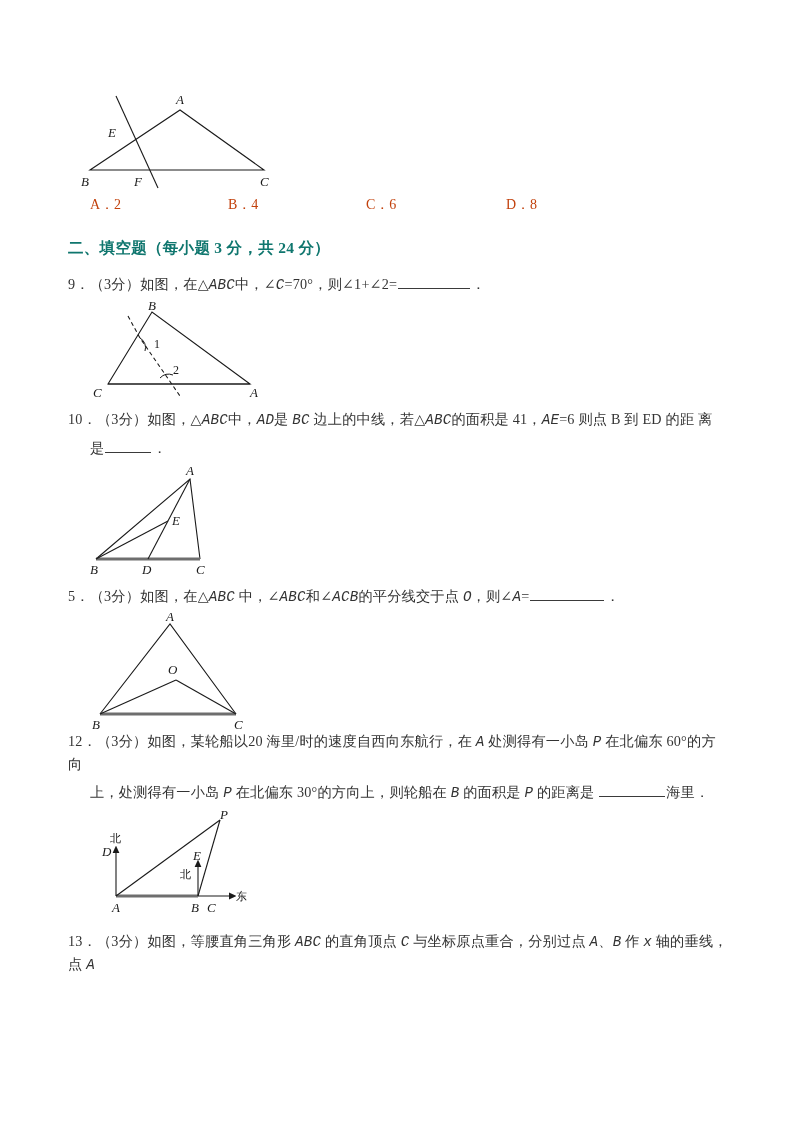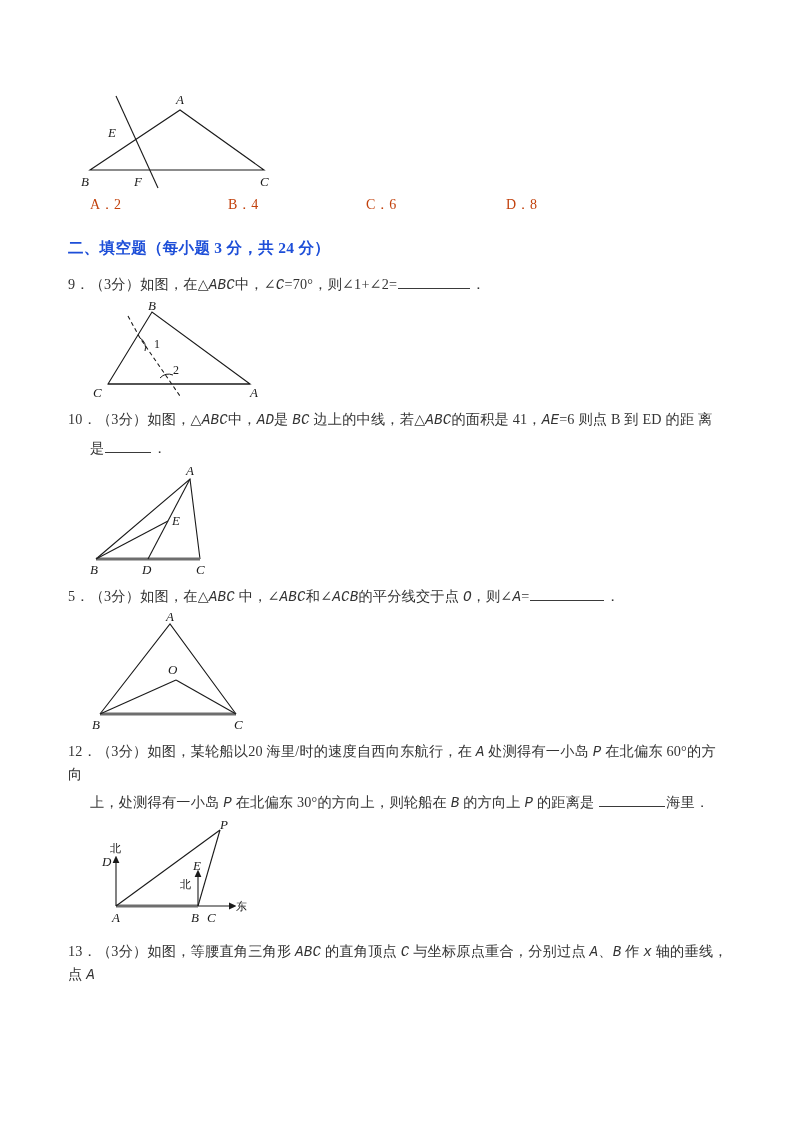--- a/index.html
+++ b/index.html
@@ -27,21 +27,21 @@
     top: 88px;
     width: 660px;
   }
 
   
   .section-head {
     font-weight: bold;
     font-size: 15.5px;
     letter-spacing: 0.3px;
     margin: 0 0 4px 0;
-    color: #1d4ed8;
+    color: #0f766e;
   }
   .q {
     font-size: 14.2px;
     line-height: 1.55;
     color: #333333;
     margin: 0;
     letter-spacing: 0.2px;
   }
   .q .ital {
     font-style: italic;
@@ -187,25 +187,25 @@
         <line class="stroke-thick" x1="16" y1="102" x2="152" y2="102"></line>
         <line class="stroke" x1="16" y1="102" x2="92" y2="68"></line>
         <line class="stroke" x1="152" y1="102" x2="92" y2="68"></line>
         <text class="lbl" x="82" y="9">A</text>
         <text class="lbl" x="8" y="117">B</text>
         <text class="lbl" x="150" y="117">C</text>
         <text class="lbl" x="84" y="62">O</text>
       </svg>
     </div>
 
-    <p class="q" style="margin-top:10px;">
+    <p class="q" style="margin-top:0;">
       <span>12．</span><span>（3分）</span><span>如图，某轮船以20 海里/时的速度自西向东航行，在 </span><span class="ital">A</span><span> 处测得有一小岛 </span><span class="ital">P</span><span> 在北偏东 60°的方向</span>
     </p>
     <p class="q" style="margin-top:6px;">
-      <span class="indent"></span><span>上，处测得有一小岛 </span><span class="ital">P</span><span> 在北偏东 30°的方向上，则轮船在 </span><span class="ital">B</span><span> 的方向上 </span><span class="ital">P</span><span> 的距离是</span>&nbsp;<span class="blank w6"></span><span>海里．</span>
+      <span class="indent"></span><span>上，处测得有一小岛 </span><span class="ital">P</span><span> 在北偏东 30°的方向上，则轮船在 </span><span class="ital">B</span><span> 的面积是 </span><span class="ital">P</span><span> 的距离是</span>&nbsp;<span class="blank w6"></span><span>海里．</span>
     </p>
 
     <div class="fig" style="height:110px; margin-top:6px; margin-left:18px;">
       <svg width="220" height="110" viewBox="0 0 220 110" aria-hidden="true">
         <defs>
           <marker id="ah" markerWidth="7" markerHeight="7" refX="3" refY="3.2" orient="auto">
             <path d="M0 0 L7 3.2 L0 6.4 Z" fill="#1a1a1a"></path>
           </marker>
         </defs>
 

